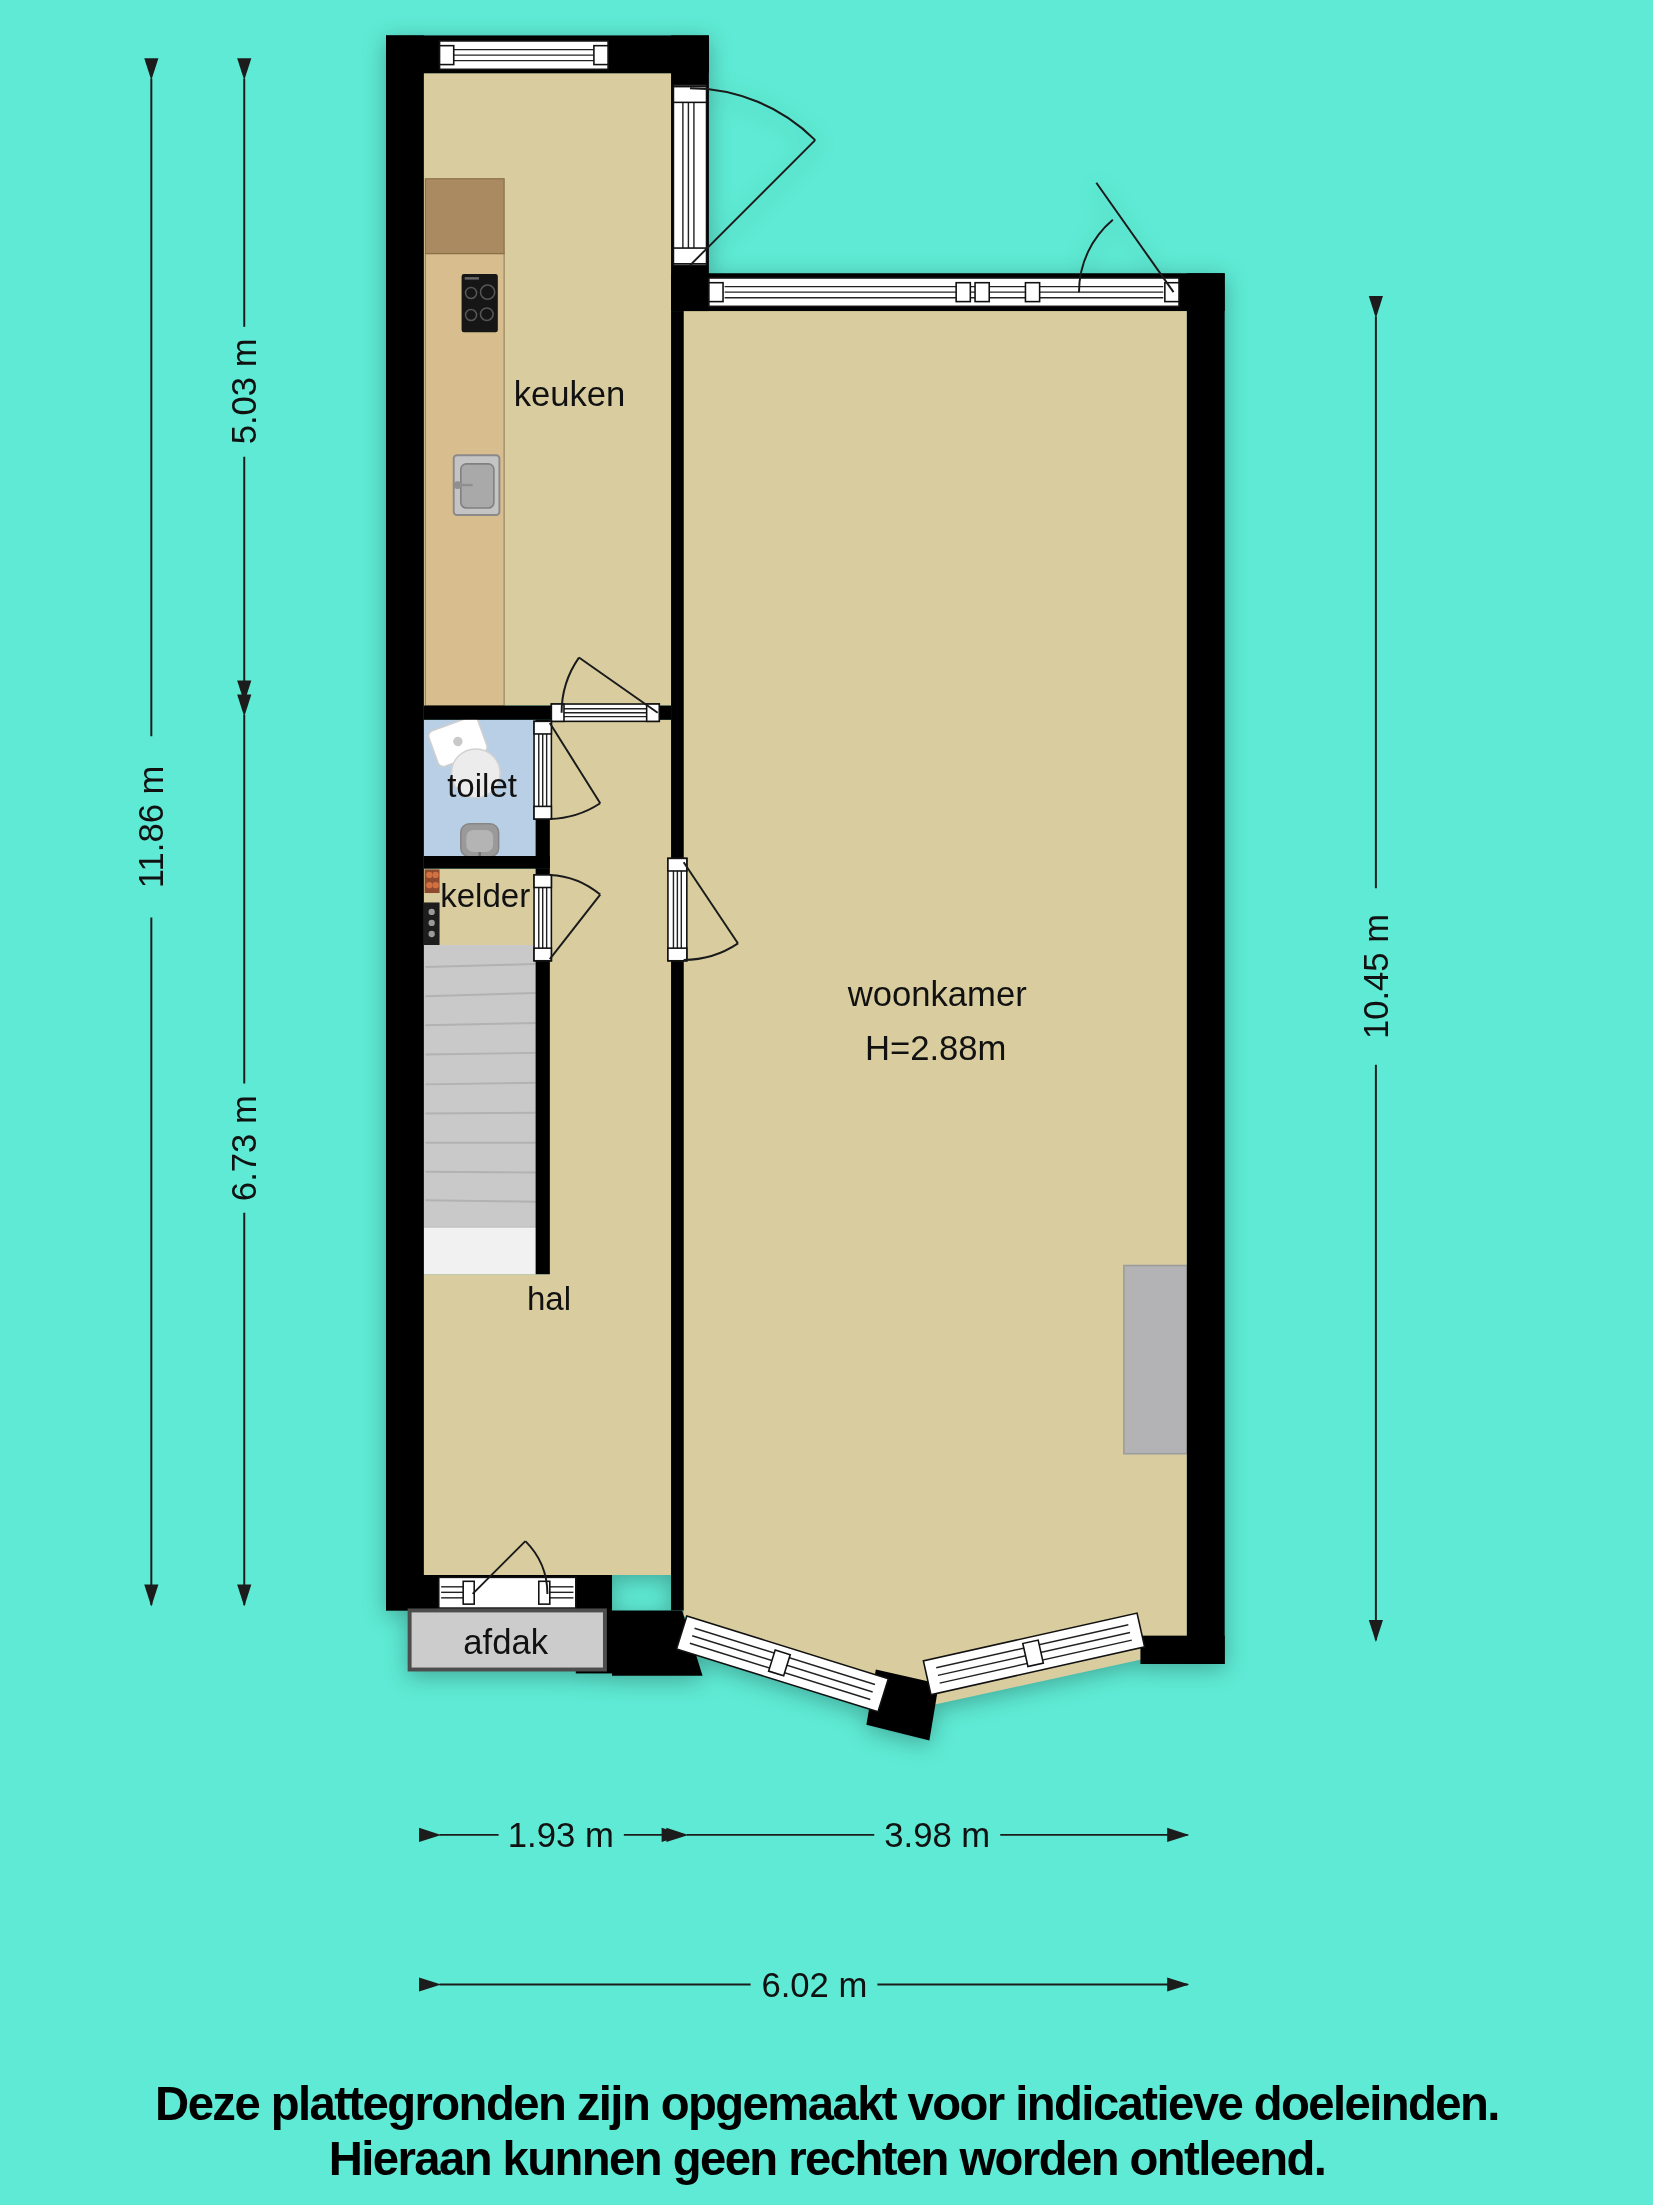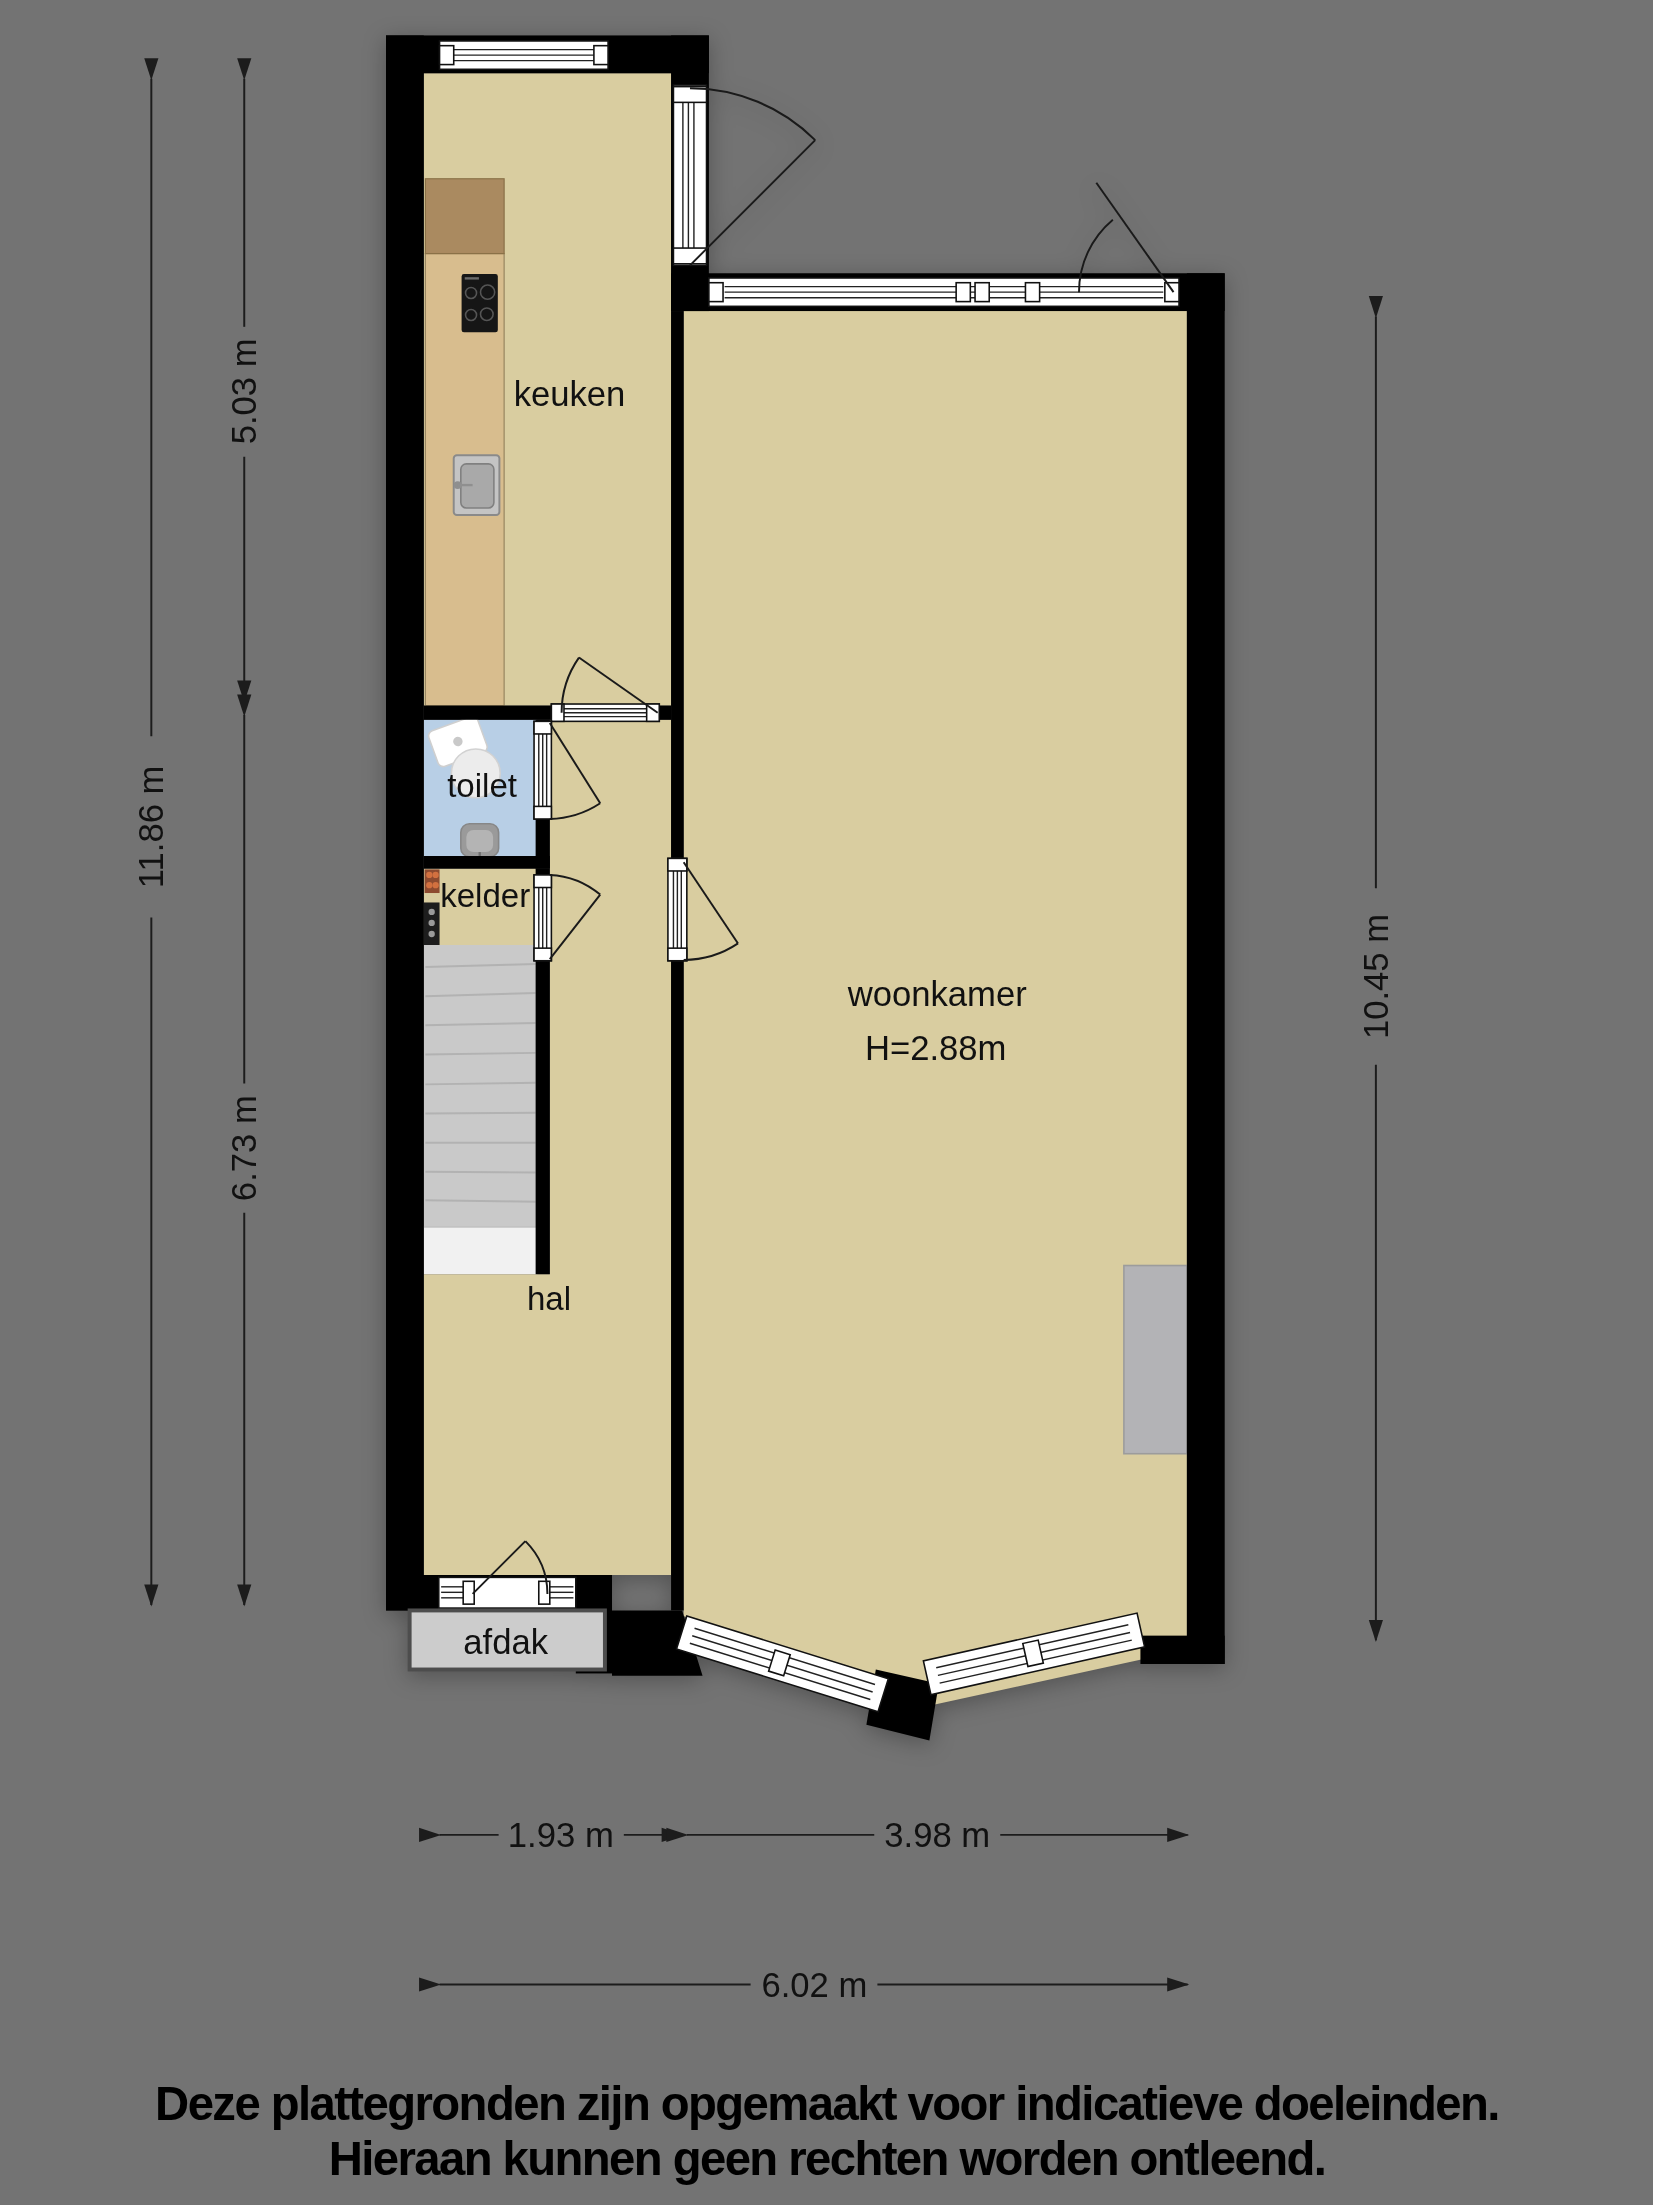--- a/index.html
+++ b/index.html
@@ -1,20 +1,20 @@
 <!DOCTYPE html>
 <html style="font-size:12.6px"><head>
 <meta charset="utf-8">
 <style>
   html, body { margin: 0; padding: 0; background: #ffffff; }
   .stage {
     position: relative;
     width: 1654px;
     height: 2205px;
-    background: #737373;
+    background: #5eead4;
     font-family: "Liberation Sans", sans-serif;
   }
   svg { display: block; width: 1654px; height: 2205px; }
   .building { filter: drop-shadow(0px 6px 14px rgba(0,0,0,0.28)); }
   .room-label {
     font-family: "Liberation Sans", sans-serif;
     font-size: 44px;
     fill: #111111;
     text-anchor: middle;
   }

